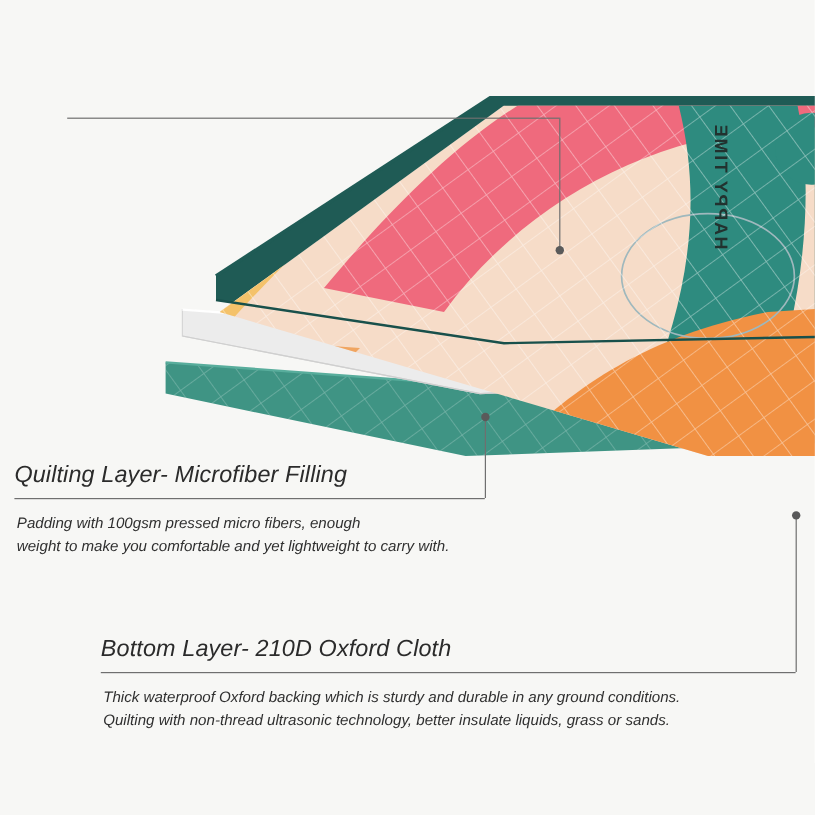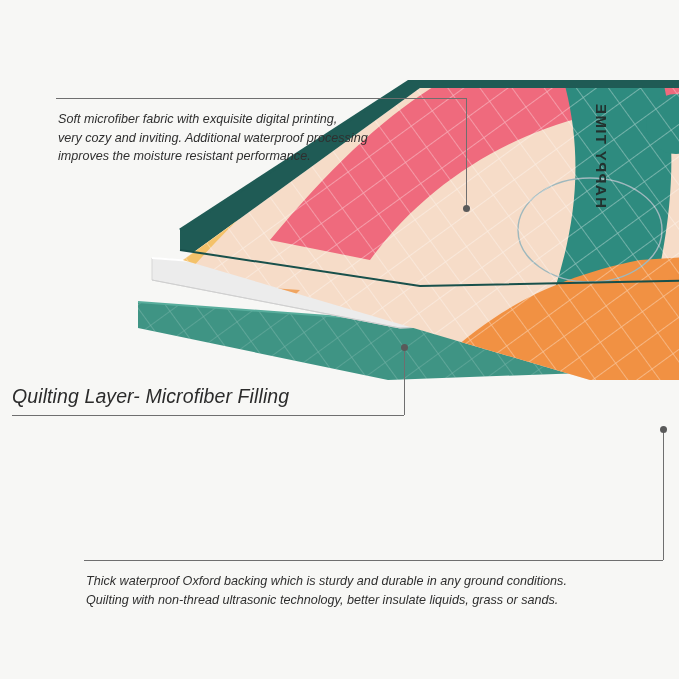--- a/index.html
+++ b/index.html
@@ -126,28 +126,28 @@
         <path d="M 60 170 L 300 206 L 600 200" fill="none" stroke="#18504b" stroke-width="2"></path>
 
         <text x="476" y="128" transform="rotate(-90 476 128) scale(1,-1) translate(0,-256)" font-family="Liberation Sans, sans-serif" font-size="15" font-weight="bold" fill="#22322f" letter-spacing="1.4">HAPPY TIME</text>
       </g>
     </svg>
   </div>
 
   <div class="rule h" style="left:56px; top:98px; width:410px;"></div>
   <div class="rule v" style="left:466px; top:98px; height:110px;"></div>
   <div class="dot" style="left:463px; top:205px;"></div>
-  <div class="body-txt" style="left:58px; top:110px; width:400px; white-space:pre-line;">Soft microfiber fabric with exquisite digital printing,
-very cozy and inviting. Additional  waterproof processing
-improves the moisture resistant performance.</div>
 
   <div class="head" style="left:12px; top:385px;">Quilting Layer- Microfiber Filling</div>
   <div class="rule h" style="left:12px; top:415px; width:392px;"></div>
   <div class="rule v" style="left:404px; top:348px; height:67px;"></div>
   <div class="dot" style="left:401px; top:344px;"></div>
+  <div class="body-txt" style="left:14px; top:427px; width:460px; white-space:pre-line;">Padding with 100gsm pressed micro fibers, enough
+weight to make you comfortable and yet lightweight to carry with.</div>
 
+  <div class="head" style="left:84px; top:530px;">Bottom Layer- 210D Oxford Cloth</div>
   <div class="rule h" style="left:84px; top:560px; width:579px;"></div>
   <div class="rule v" style="left:663px; top:430px; height:130px;"></div>
   <div class="dot" style="left:660px; top:426px;"></div>
   <div class="body-txt" style="left:86px; top:572px; width:580px; white-space:pre-line;">Thick waterproof Oxford backing which is sturdy and durable in any ground conditions.
 Quilting with non-thread ultrasonic technology, better insulate liquids, grass or sands.</div>
 
 </div>
 
 </body></html>

